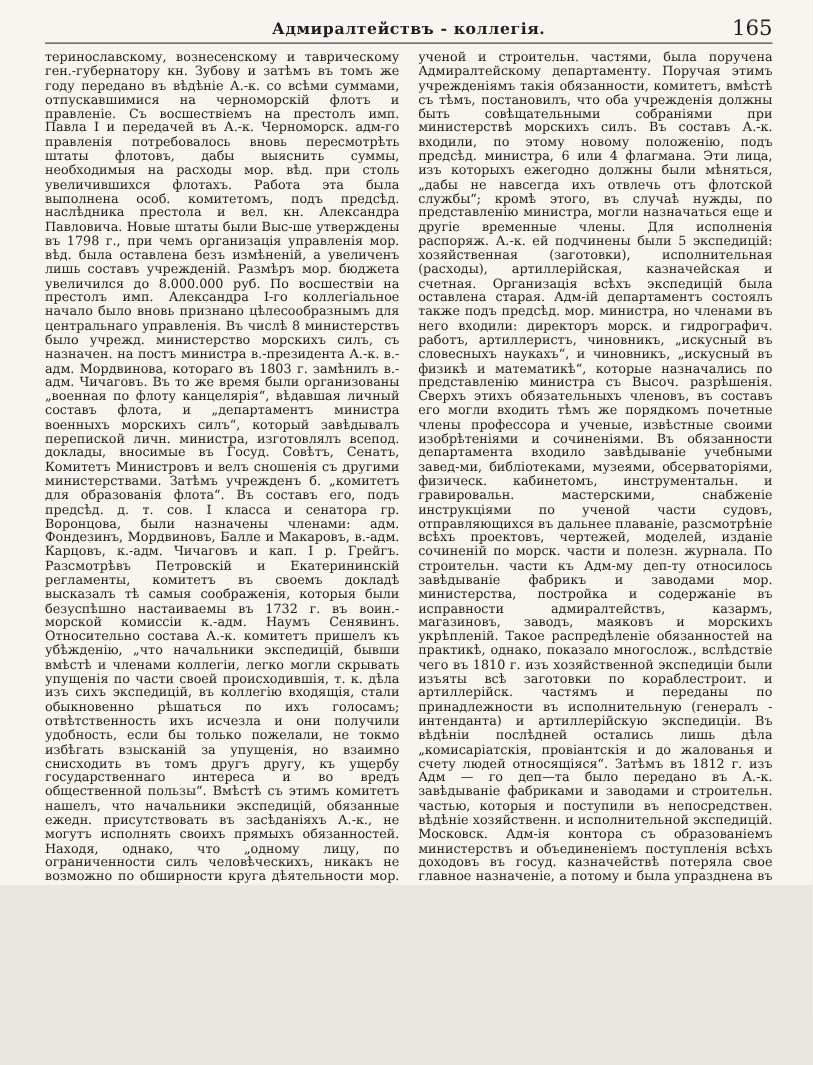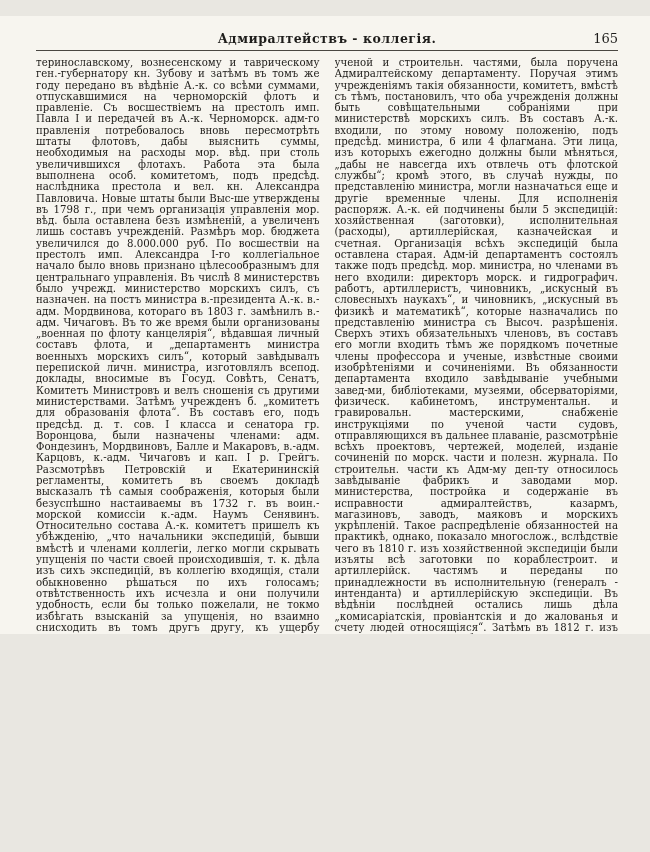--- a/index.html
+++ b/index.html
@@ -4,22 +4,22 @@
 <style>
   html, body {
     margin: 0;
     padding: 0;
     background: #e9e7e1;
     font-family: "DejaVu Serif", "Liberation Serif", serif;
   }
   .sheet {
     position: relative;
     width: 650px;
-    height: 618px;
-    margin: 16px auto;
+    height: 708px;
+    margin: 0 auto;
     background: #f7f5ef;
     color: #1e1d1b;
     box-sizing: border-box;
     padding: 14px 32px 10px 36px;
     overflow: hidden;
   }
   .page-header {
     position: relative;
     height: 18px;
     margin-bottom: 2px;
@@ -29,21 +29,21 @@
     font-size: 12.5px;
     font-weight: bold;
     text-align: center;
     letter-spacing: 0.5px;
     line-height: 18px;
   }
   .page-number {
     position: absolute;
     right: 0;
     top: 0;
-    font-size: 13px;
+    font-size: 17px;
     line-height: 18px;
   }
   .header-rule {
     border: 0;
     border-top: 1px solid #4a4742;
     margin: 0 0 6px 0;
   }
   .columns {
     display: flex;
     gap: 15px;

